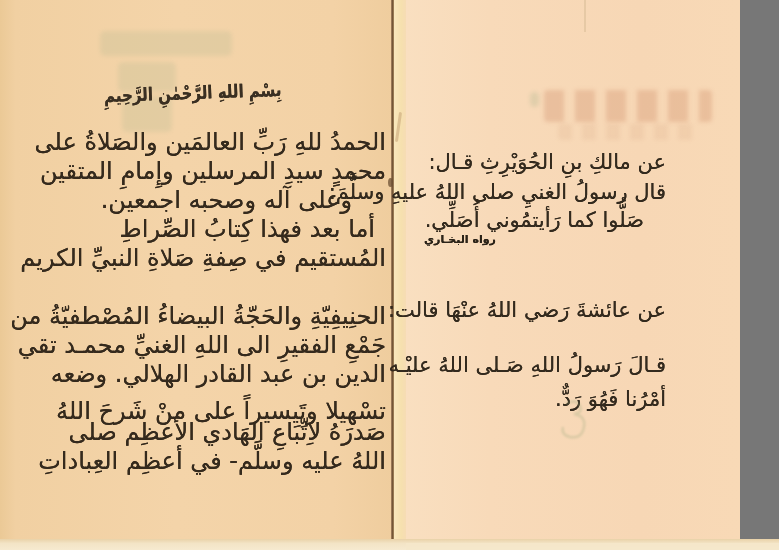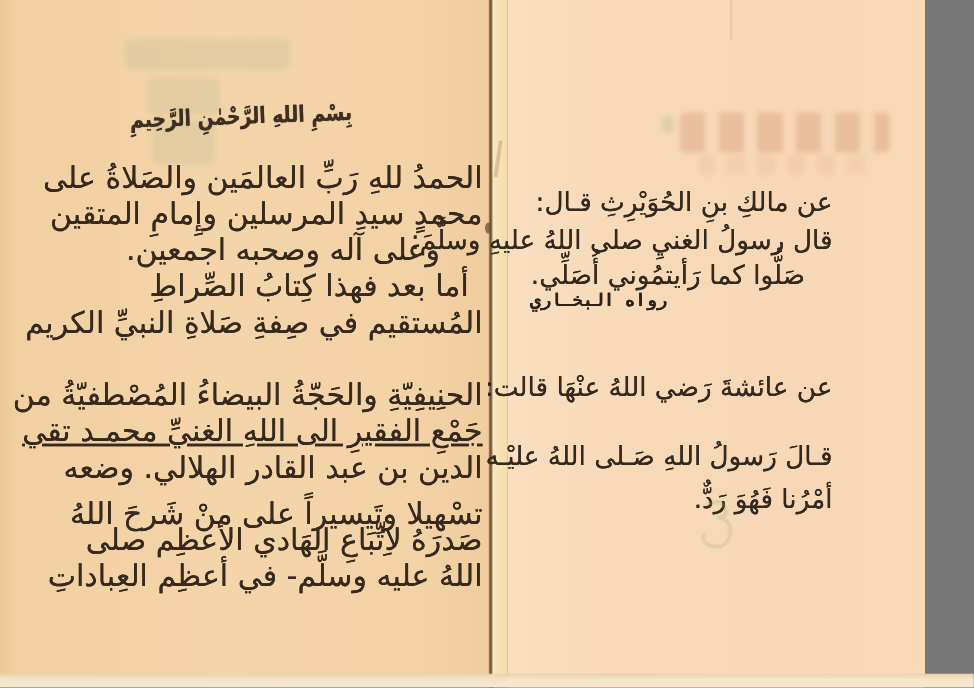--- a/index.html
+++ b/index.html
@@ -40,23 +40,22 @@
   }
   .page-right .ln{font-size:21px;color:#332a1e;}
   .basmala{
     position:absolute;top:84px;right:110px;direction:rtl;white-space:nowrap;
     font-size:15px;font-weight:bold;color:#3a2f22;
     transform:rotate(-2deg) scaleY(1.2);transform-origin:center;
     text-shadow:0 0 .6px #3a2f22;
   }
   .rawi{
     position:absolute;direction:rtl;white-space:nowrap;
-    font-size:14px;font-weight:bold;color:#2b2318;
+    font-size:11px;font-weight:bold;color:#2b2318;
     text-shadow:0 0 .4px #2b2318;
-    font-family:Liberation Mono, monospace;
   }
   
   .ghost{position:absolute;filter:blur(2px);border-radius:5px;}
   .g-green{background:#a9b48c;opacity:.22;}
   .g-title{
     background:repeating-linear-gradient(90deg,rgba(198,124,88,.55) 0 20px,rgba(198,124,88,0) 20px 31px);
     opacity:.5;border-radius:4px;filter:blur(2px);position:absolute;
   }
   .g-title2{
     background:repeating-linear-gradient(90deg,rgba(190,130,95,.4) 0 14px,rgba(190,130,95,0) 14px 24px);
@@ -79,21 +78,21 @@
     <div class="ghost g-green" style="left:122px;top:96px;width:50px;height:36px;"></div>
 
     <div class="basmala">بِسْمِ اللهِ الرَّحْمٰنِ الرَّحِيمِ</div>
 
     <div class="ln" style="top:127px;right:6px;">الحمدُ للهِ رَبِّ العالمَين والصَلاةُ على</div>
     <div class="ln" style="top:156px;right:6px;">محمدٍ سيدِ المرسلين وإِمامِ المتقين</div>
     <div class="ln" style="top:185px;right:40px;">وعلى آله وصحبه اجمعين.</div>
     <div class="ln" style="top:214px;right:17px;">أما بعد فهذا كِتابُ الصِّراطِ</div>
     <div class="ln" style="top:243px;right:6px;">المُستقيم في صِفةِ صَلاةِ النبيِّ الكريم</div>
     <div class="ln" style="top:301px;right:6px;">الحنِيفِيّةِ والحَجّةُ البيضاءُ المُصْطفيّةُ من</div>
-    <div class="ln" style="top:330px;right:6px;text-decoration:underline;">جَمْعِ الفقيرِ الى اللهِ الغنيِّ محمـد تقي</div>
+    <div class="ln" style="top:330px;right:6px;">جَمْعِ الفقيرِ الى اللهِ الغنيِّ محمـد تقي</div>
     <div class="ln" style="top:359px;right:6px;">الدين بن عبد القادر الهلالي. وضعه</div>
     <div class="ln" style="top:396px;right:6px;">تسْهيلا وتَيسيراً على منْ شَرحَ اللهُ</div>
     <div class="ln" style="top:417px;right:6px;">صَدرَهُ لاِتِّبَاعِ الهَادي الأعظِم صلى</div>
     <div class="ln" style="top:446px;right:6px;">اللهُ عليه وسلَّم- في أعظِم العِباداتِ</div>
   </div>
 
   <div class="fold-line"></div>
   <div class="fold-light"></div>
   <div class="nick" style="left:388px;top:178px;width:5px;height:9px;"></div>
   <div class="crease" style="left:397px;top:112px;width:3px;height:30px;transform:rotate(8deg);"></div>

